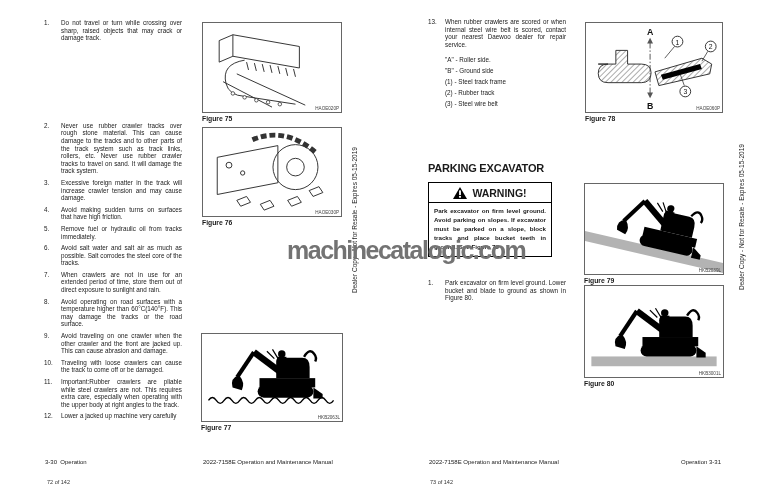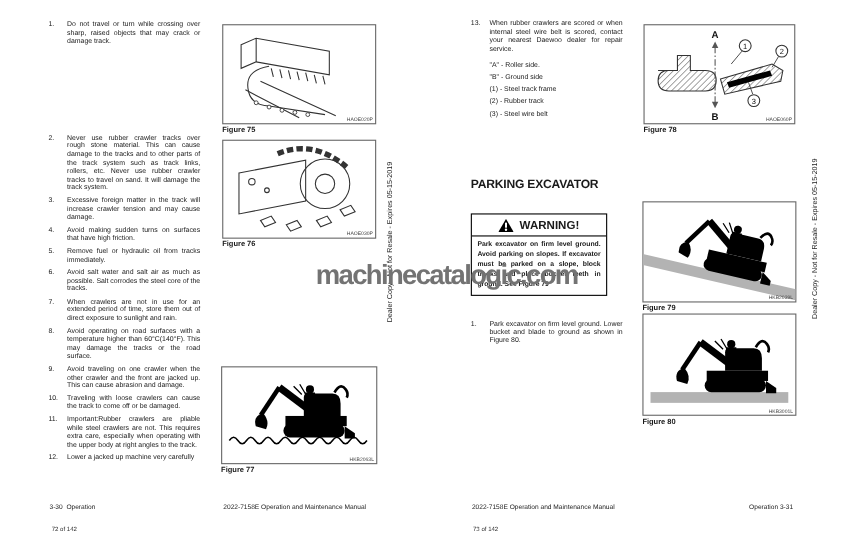--- a/index.html
+++ b/index.html
@@ -11,21 +11,21 @@
   .col { position:absolute; }
   .li { position:relative; padding-left:17px; margin-bottom:4px;
         font-size:6.3px; line-height:7.6px; }
   .li .num { position:absolute; left:0; top:0; }
   .li .txt { display:block; text-align:justify; }
   .gap-big { margin-bottom:80px; }
   .subs { margin-top:8px; }
   .sub { padding-left:17px; font-size:6.3px; line-height:7.6px; margin-bottom:3.4px; }
   
   .section-title { margin-top:54px; font-size:11px; font-weight:bold; letter-spacing:-0.2px; }
-  .warnbox { margin-top:20px; width:124px; border:1.5px solid #000; box-sizing:border-box; background:#fff; }
+  .warnbox { margin-top:8px; width:124px; border:1.5px solid #000; box-sizing:border-box; background:#fff; }
   .warnbox .whead { display:flex; align-items:center; justify-content:center; gap:5px;
                     padding:4px 0 3px 0; border-bottom:1.2px solid #000; }
   .warnbox .wtitle { font-size:10.5px; font-weight:bold; }
   .warnbox .wbody { font-size:6.2px; font-weight:bold; line-height:9px;
                     text-align:justify; padding:3px 5px 5px 5px; }
   .item1-gap { margin-top:22px; }
   
   .fig { position:absolute; }
   .fig-box { position:relative; border:1px solid #666; background:#fff; box-sizing:border-box; }
   .fig-cap { font-weight:bold; font-size:6.8px; margin-top:2px; }

